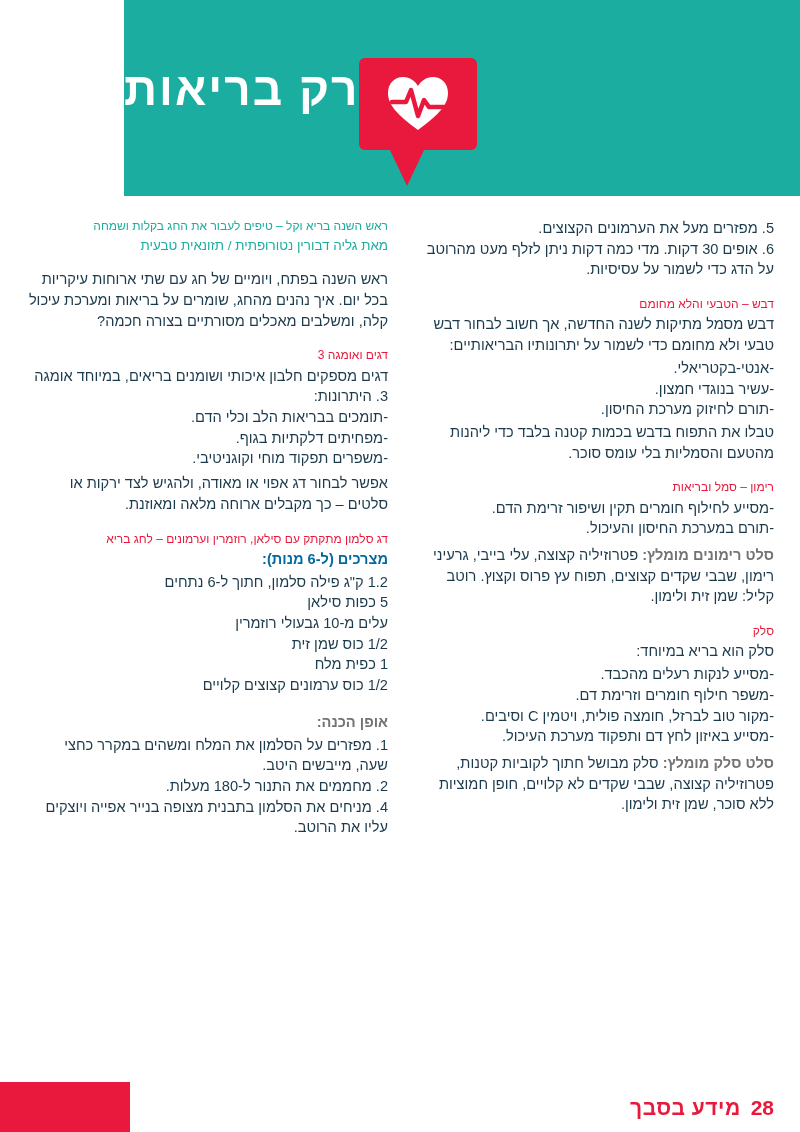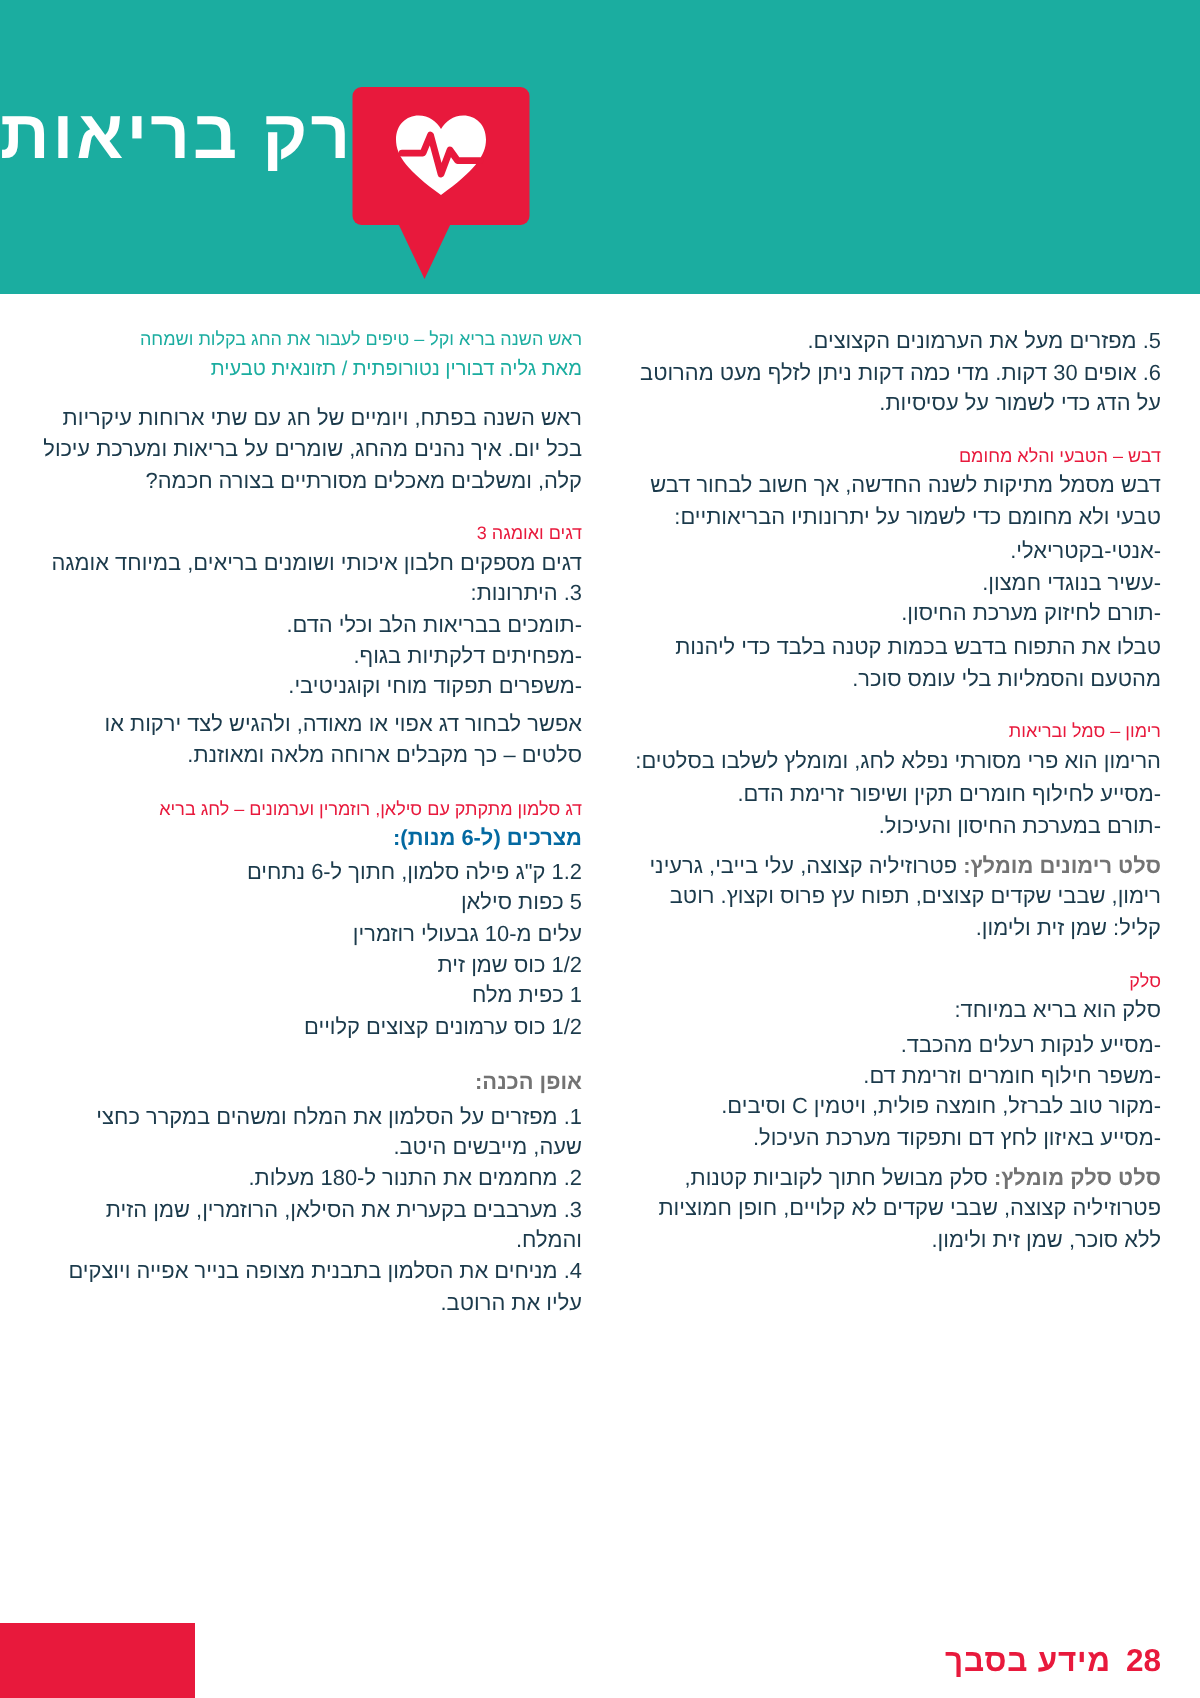--- a/index.html
+++ b/index.html
@@ -12,21 +12,21 @@
     height: 1132px;
     background: #ffffff;
     font-family: "Liberation Sans", sans-serif;
     color: #1b3a4b;
     position: relative;
     overflow: hidden;
   }
 
   
   .header {
-    width: 800px;
+    width: 676px;
     height: 196px;
     background: #1bada0;
     position: relative;
   }
   .header-inner {
     position: absolute;
     left: 0; right: 0; top: 0; bottom: 0;
     display: flex;
     flex-direction: row-reverse;
     align-items: flex-start;
@@ -186,21 +186,20 @@
       <h2 class="sec-title red">דבש – הטבעי והלא מחומם</h2>
       <p class="para tight">דבש מסמל מתיקות לשנה החדשה, אך חשוב לבחור דבש טבעי ולא מחומם כדי לשמור על יתרונותיו הבריאותיים:</p>
       <p class="list-line">-אנטי-בקטריאלי.</p>
       <p class="list-line">-עשיר בנוגדי חמצון.</p>
       <p class="list-line">-תורם לחיזוק מערכת החיסון.</p>
       <p class="list-line" style="margin-top:2px;">טבלו את התפוח בדבש בכמות קטנה בלבד כדי ליהנות מהטעם והסמליות בלי עומס סוכר.</p>
     </div>
 
     <div class="block">
       <h2 class="sec-title red">רימון – סמל ובריאות</h2>
-      <p class="para tight">הרימון הוא פרי מסורתי נפלא לחג, ומומלץ לשלבו בסלטים:</p>
       <p class="list-line">-מסייע לחילוף חומרים תקין ושיפור זרימת הדם.</p>
       <p class="list-line" style="margin-bottom:6px;">-תורם במערכת החיסון והעיכול.</p>
       <p class="list-line"><span class="sub-head" style="display:inline;">סלט רימונים מומלץ:</span><span> פטרוזיליה קצוצה, עלי בייבי, גרעיני רימון, שבבי שקדים קצוצים, תפוח עץ פרוס וקצוץ. רוטב קליל: שמן זית ולימון.</span></p>
     </div>
 
     <div class="block">
       <h2 class="sec-title red">סלק</h2>
       <p class="para tight">סלק הוא בריא במיוחד:</p>
       <p class="list-line">-מסייע לנקות רעלים מהכבד.</p>
       <p class="list-line">-משפר חילוף חומרים וזרימת דם.</p>
@@ -234,21 +233,20 @@
       <p class="list-line">1.2 ק"ג פילה סלמון, חתוך ל-6 נתחים</p>
       <p class="list-line">5 כפות סילאן</p>
       <p class="list-line">עלים מ-10 גבעולי רוזמרין</p>
       <p class="list-line">1/2 כוס שמן זית</p>
       <p class="list-line">1 כפית מלח</p>
       <p class="list-line" style="margin-bottom:16px;">1/2 כוס ערמונים קצוצים קלויים</p>
 
       <p class="sub-head">אופן הכנה:</p>
       <p class="list-line">1. מפזרים על הסלמון את המלח ומשהים במקרר כחצי שעה, מייבשים היטב.</p>
       <p class="list-line">2. מחממים את התנור ל-180 מעלות.</p>
-      <p class="list-line">3. מערבבים בקערית את הסילאן, הרוזמרין, שמן הזית והמלח.</p>
       <p class="list-line">4. מניחים את הסלמון בתבנית מצופה בנייר אפייה ויוצקים עליו את הרוטב.</p>
     </div>
 
   </div>
 </div>
 
 <div class="footer">
   <div class="footer-bar"></div>
   <div class="footer-brand">
     <span class="page-num">28</span>

